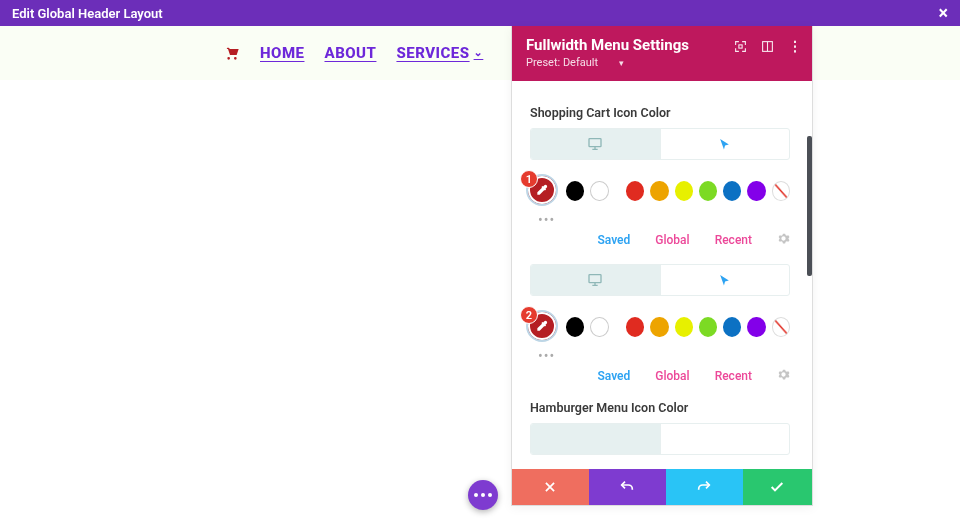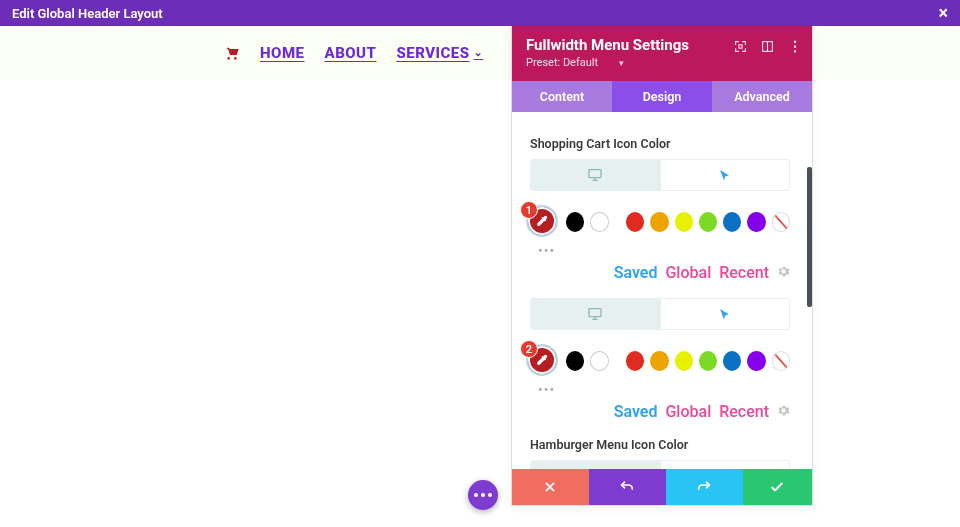--- a/index.html
+++ b/index.html
@@ -60,21 +60,21 @@
   .sw-orange { background:#eda400; }
   .sw-yellow { background:#e7f000; }
   .sw-green { background:#7cda24; }
   .sw-blue { background:#0c71c3; }
   .sw-purple { background:#8300e9; }
   .sw-none { background: linear-gradient(to top right, #fff 0%, #fff calc(50% - 1.5px), #e02b20 50%, #fff calc(50% + 1.5px), #fff 100%); border:1px solid #ddd; }
   .swatch-gap { width: 6px; }
 
   .dots3 { color:#aaa; font-size:14px; letter-spacing:1px; margin:4px 0 0 8px; cursor:pointer; }
 
-  .pill-row { display:flex; justify-content:flex-end; gap:8px; width:260px; align-items:center; margin:4px 0 16px; font-size:16px; }
+  .pill-row { display:flex; justify-content:flex-end; gap:25px; width:260px; align-items:center; margin:4px 0 16px; font-size:12px; }
   .pill-row .saved { color:#2ea3f2; font-weight:600; cursor:pointer;}
   .pill-row .muted { color:#ec4899; cursor:pointer; font-weight:500;}
   .pill-row .gear { color:#c5c5c5; cursor:pointer; }
 
   
   .panel-foot { display:flex; height:36px; }
   .footbtn { flex:1; display:flex; align-items:center; justify-content:center; color:#fff; cursor:pointer; }
   .footbtn.red { background:#ef6e5f; }
   .footbtn.purple { background:#7e3bd0; }
   .footbtn.blue { background:#29c4f6; }
@@ -127,25 +127,20 @@
       <span>
         <svg width="13" height="13" viewBox="0 0 24 24" stroke="#fff" stroke-width="2" fill="none">
             <rect x="3" y="3" width="18" height="18"></rect>
             <line x1="12" y1="3" x2="12" y2="21"></line>
           </svg>
       </span>
       <span style="font-weight:700;">⋮</span>
     </div>
   </div>
 
-  <div class="tabs">
-    <div class="tab inactive">Content</div>
-    <div class="tab">Design</div>
-    <div class="tab inactive right">Advanced</div>
-  </div>
 
   <div class="panel-body">
 
     <div class="section-label">Shopping Cart Icon Color</div>
     <div class="resp-row">
       <div class="resp-cell left">
         <svg width="16" height="16" viewBox="0 0 24 24" fill="none" stroke="#8fb7b7" stroke-width="2">
             <rect x="3" y="4" width="18" height="12" rx="1"></rect>
             <line x1="8" y1="20" x2="16" y2="20"></line>
             <line x1="12" y1="16" x2="12" y2="20"></line>

